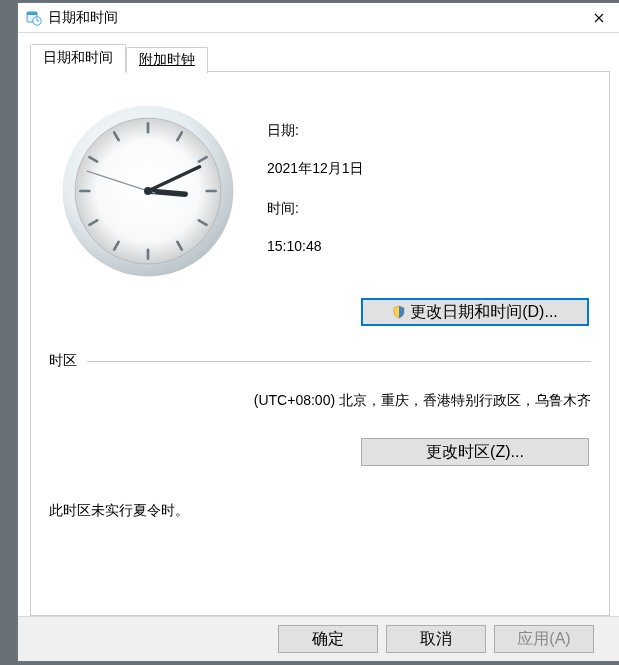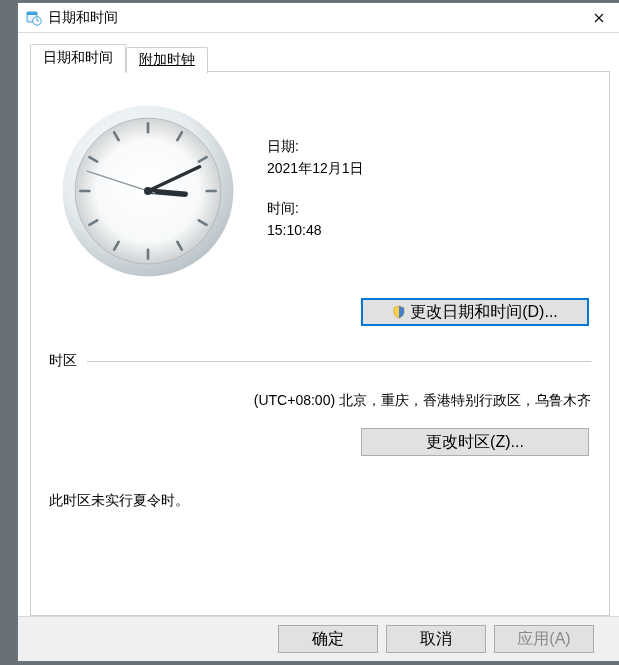--- a/index.html
+++ b/index.html
@@ -104,21 +104,21 @@
   }
   .clock {
     width: 100%; height: 100%;
   }
   .info {
     flex: 1;
     padding-top: 26px;
     color: #000;
   }
   .info-label { margin-top: 0px; }
-  .info-value { margin-top: 4px; margin-bottom: 22px; }
+  .info-value { margin-top: 20px; margin-bottom: 22px; }
 
   
   .btn {
     display: inline-flex;
     align-items: center;
     justify-content: center;
     height: 28px;
     min-width: 86px;
     padding: 0 14px;
     background: #e1e1e1;
@@ -150,21 +150,21 @@
     gap: 10px;
   }
   .tz-header .rule {
     flex: 1; height: 1px; background: #c9c9c9;
   }
   .tz-value {
     margin-top: 22px;
     text-align: right;
   }
   .change-tz-row {
-    margin-top: 18px;
+    margin-top: 28px;
     display: flex; justify-content: flex-end;
     padding-right: 2px;
   }
   .change-tz-btn { width: 228px; }
 
   .dst-note {
     margin-top: 36px;
   }
 
   

